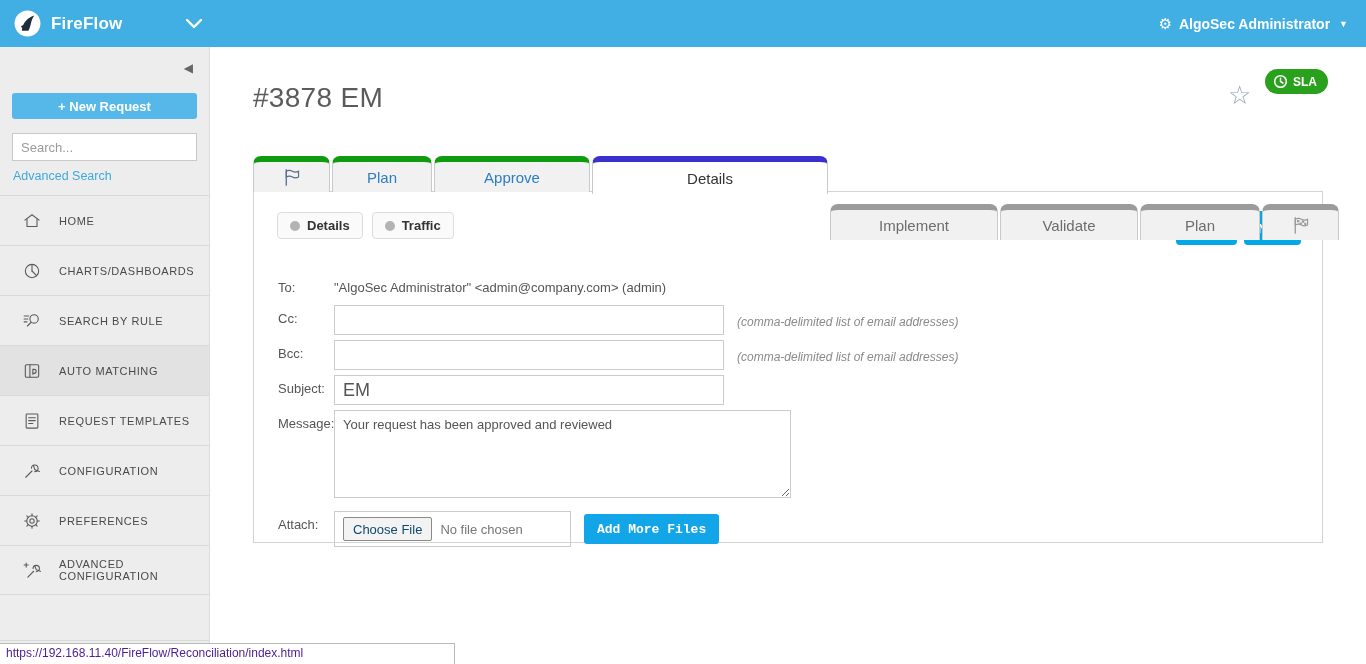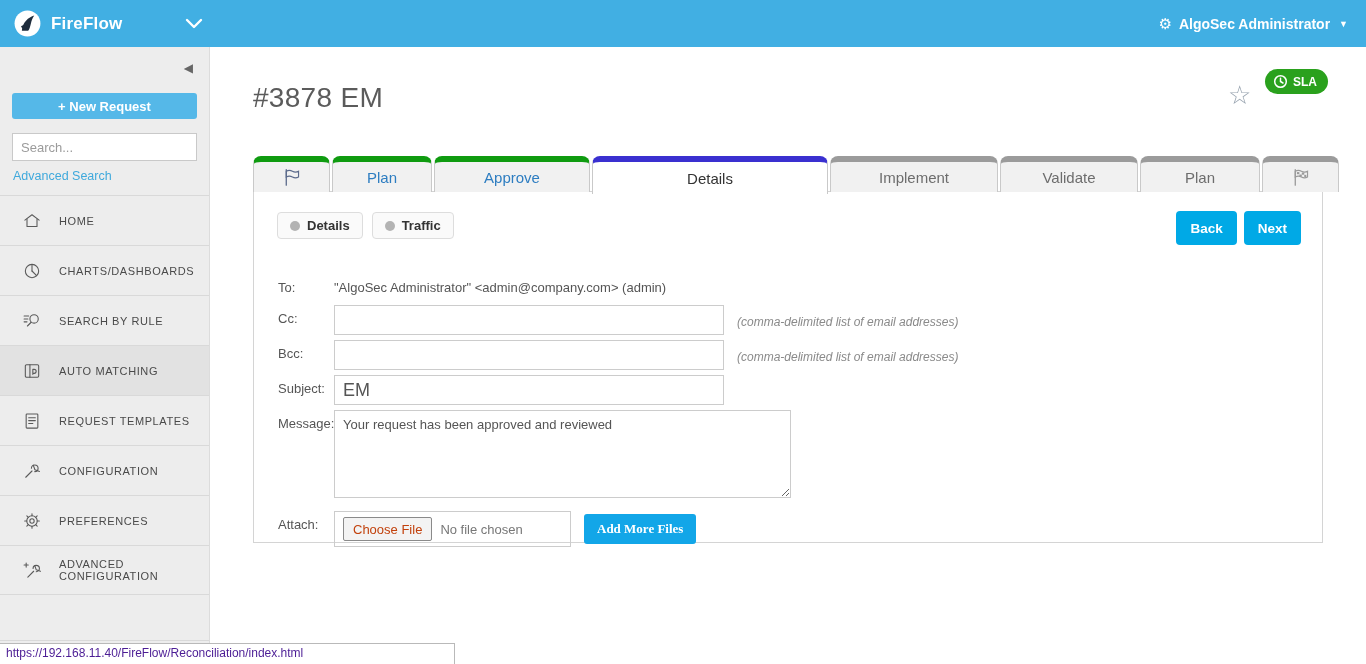--- a/index.html
+++ b/index.html
@@ -51,21 +51,21 @@
   .sla-badge { position:absolute; left:1265px; top:69px; height:25px; padding:0 11px 0 8px;
     background:#2aa11d; border-radius:13px; display:flex; align-items:center; gap:5px;
     color:#fff; font-size:12px; font-weight:700; cursor:pointer; }
 
   
   .tabs { position:absolute; left:253px; top:156px; display:flex; gap:2px; z-index:2; }
   .tab { height:36px; background:#f1f1f1; border:1px solid #c9c9c9; border-bottom:none;
     border-radius:8px 8px 0 0; display:flex; align-items:center; justify-content:center;
     font-size:15px; cursor:pointer; }
   .tab.done   { border-top:6px solid #0f9b10; color:#2d7dc1; }
-  .tab.future { border-top:6px solid #9b9b9b; color:#6d6d6d; }
+  .tab.future { border-top:6px solid #9b9b9b; color:#6d6d6d;margin-top:48px; }
   .tab.active { border-top:6px solid #3a30d0; background:#fff; color:#333;
     position:relative; margin-bottom:-2px; height:38px; z-index:3; }
   .tab-w-flag { width:77px; }
   .tab-w-plan { width:100px; }
   .tab-w-approve { width:156px; }
   .tab-w-review { width:236px; }
   .tab-w-implement { width:168px; }
   .tab-w-validate { width:138px; }
   .tab-w-match { width:120px; }
 
@@ -90,24 +90,24 @@
   .to-value { font-size:13px; color:#555; }
   .text-input { width:390px; height:30px; border:1px solid #ccc; font-size:18px; color:#555;
     padding:0 8px; font-family:inherit; outline:none; }
   .field-hint { margin-left:13px; font-size:12px; font-style:italic; color:#8a8a8a; align-self:flex-end; padding-bottom:6px; }
   .message-area { width:457px; height:88px; border:1px solid #ccc; font-size:13px; color:#555;
     padding:6px 8px; font-family:inherit; outline:none; resize:both; }
   .form-row.message-row { margin-bottom:13px; }
   .attach-box { width:237px; height:36px; border:1px solid #ccc; display:flex; align-items:center;
     padding:0 8px; gap:8px; }
   .choose-file-btn { height:24px; padding:0 9px; background:#f3f3f3; border:1px solid #8a8a8a;
-    border-radius:2px; font-size:13px; color:#c2410c; cursor:pointer; font-family:inherit; }
+    border-radius:2px; font-size:13px; color:#0c4a6e; cursor:pointer; font-family:inherit; }
   .no-file-text { font-size:13px; color:#777; }
   .add-files-btn { margin-left:13px; height:30px; padding:0 13px; background:#12a6e8; border:none;
-    border-radius:3px; color:#fff; font-size:13px; font-weight:700; cursor:pointer; font-family:Liberation Serif, serif; }
+    border-radius:3px; color:#fff; font-size:13px; font-weight:700; cursor:pointer; font-family:Liberation Mono, monospace; }
 
   
   .status-bar { position:absolute; left:0; bottom:0; width:455px; height:21px; background:#fff;
     border:1px solid #b9b9b9; border-left:none; border-bottom:none; font-size:12px; color:#4c1d95;
     line-height:19px; padding-left:6px; z-index:6; white-space:nowrap; overflow:hidden; }
 
   svg { display:block; }
 </style>
 </head>
 <body>

